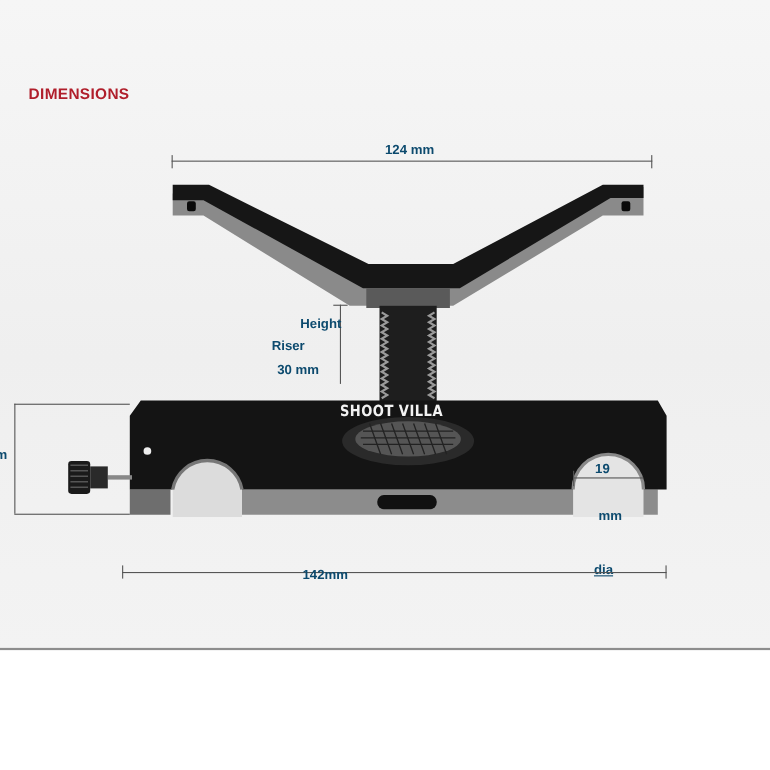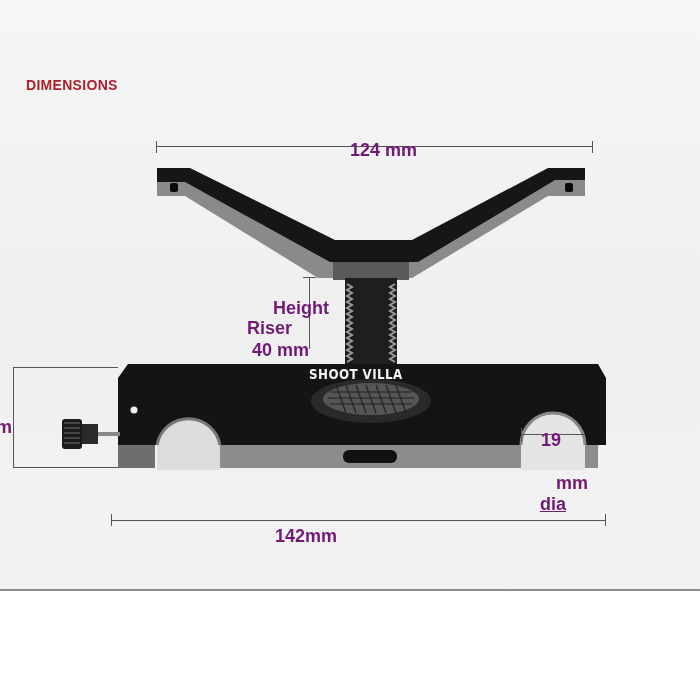--- a/index.html
+++ b/index.html
@@ -2,21 +2,21 @@
 <html><head>
 <meta charset="utf-8">
 <style>
   html, body { margin:0; padding:0; }
   body { width:700px; height:700px; background:#ffffff; position:relative; overflow:hidden;
          font-family:"Liberation Sans", sans-serif; }
   .photo { position:absolute; left:0; top:0; width:700px; height:590px;
            background:linear-gradient(180deg,#f6f6f6 0%,#efefef 55%,#f3f3f3 100%); }
   .photo-bottom-line { position:absolute; left:0; top:589px; width:700px; height:2px; background:#8d8d8d; }
   .title { position:absolute; left:26px; top:77px; font-size:14px; font-weight:bold; color:#b01e2b; letter-spacing:0.3px;text-align:right; }
-  .label { position:absolute; font-weight:bold; color:#701a75; font-size:18px; line-height:19px;margin-top:14px; }
+  .label { position:absolute; font-weight:bold; color:#0c4a6e; font-size:12px; line-height:19px; }
   .dim-h { position:absolute; height:1px; background:#555; }
   .dim-v { position:absolute; width:1px; background:#555; }
   .tick { position:absolute; width:1px; height:12px; background:#555; }
   svg { position:absolute; left:0; top:0; }
   .logo { position:absolute; left:309px; top:366px; font-size:14px; font-weight:bold; color:#f2f2f2;
           letter-spacing:0.5px; font-family:"DejaVu Sans", sans-serif; transform:scaleX(0.85); transform-origin:left; }
 </style>
 </head>
 <body>
 
@@ -73,31 +73,31 @@
     <path d="M64,423 h16 M64,428 h16 M64,433 h16 M64,438 h16 M64,443 h16"></path>
   </g>
 </svg>
 
 <div class="logo">SHOOT VILLA</div>
 
 <div class="dim-v" style="left:309px; top:277px; height:72px;"></div>
 <div class="dim-h" style="left:303px; top:277px; width:13px;"></div>
 <div class="label" style="left:247px; top:285px;padding-left:26px;">Height</div>
 <div class="label" style="left:247px; top:305px;">Riser</div>
-<div class="label" style="left:252px; top:327px;">40 mm</div>
+<div class="label" style="left:252px; top:327px;">30 mm</div>
 
 <div class="dim-v" style="left:13px; top:367px; height:100px;"></div>
 <div class="dim-h" style="left:13px; top:367px; width:105px;"></div>
 <div class="dim-h" style="left:13px; top:467px; width:105px;"></div>
 <div class="label" style="left:-4px; top:404px;">m</div>
 
 <div class="dim-h" style="left:521px; top:434px; width:64px;"></div>
 <div class="dim-v" style="left:521px; top:428px; height:14px;"></div>
 <div class="label" style="left:541px; top:417px;">19</div>
-<div class="label" style="left:556px; top:460px;">mm</div>
-<div class="label" style="left:540px; top:481px;text-decoration:underline;">dia</div>
+<div class="label" style="left:544px; top:460px;">mm</div>
+<div class="label" style="left:540px; top:509px;text-decoration:underline;">dia</div>
 
 <div class="dim-h" style="left:111px; top:520px; width:495px;"></div>
 <div class="tick" style="left:111px; top:514px;"></div>
 <div class="tick" style="left:605px; top:514px;"></div>
 <div class="label" style="left:275px; top:513px;">142mm</div>
 
 <div class="photo-bottom-line"></div>
 
 </body></html>

